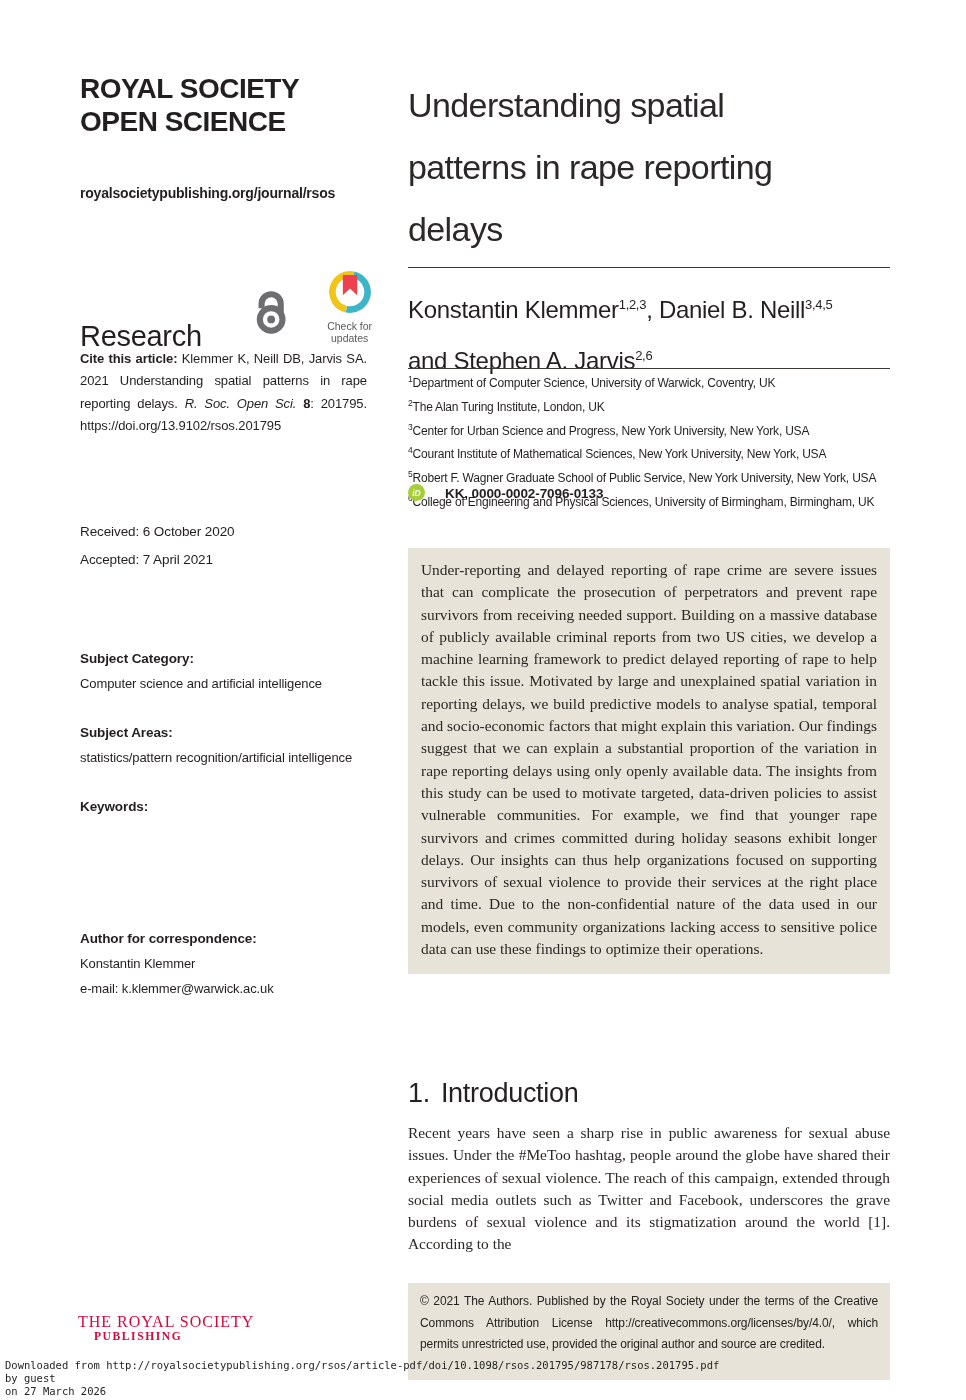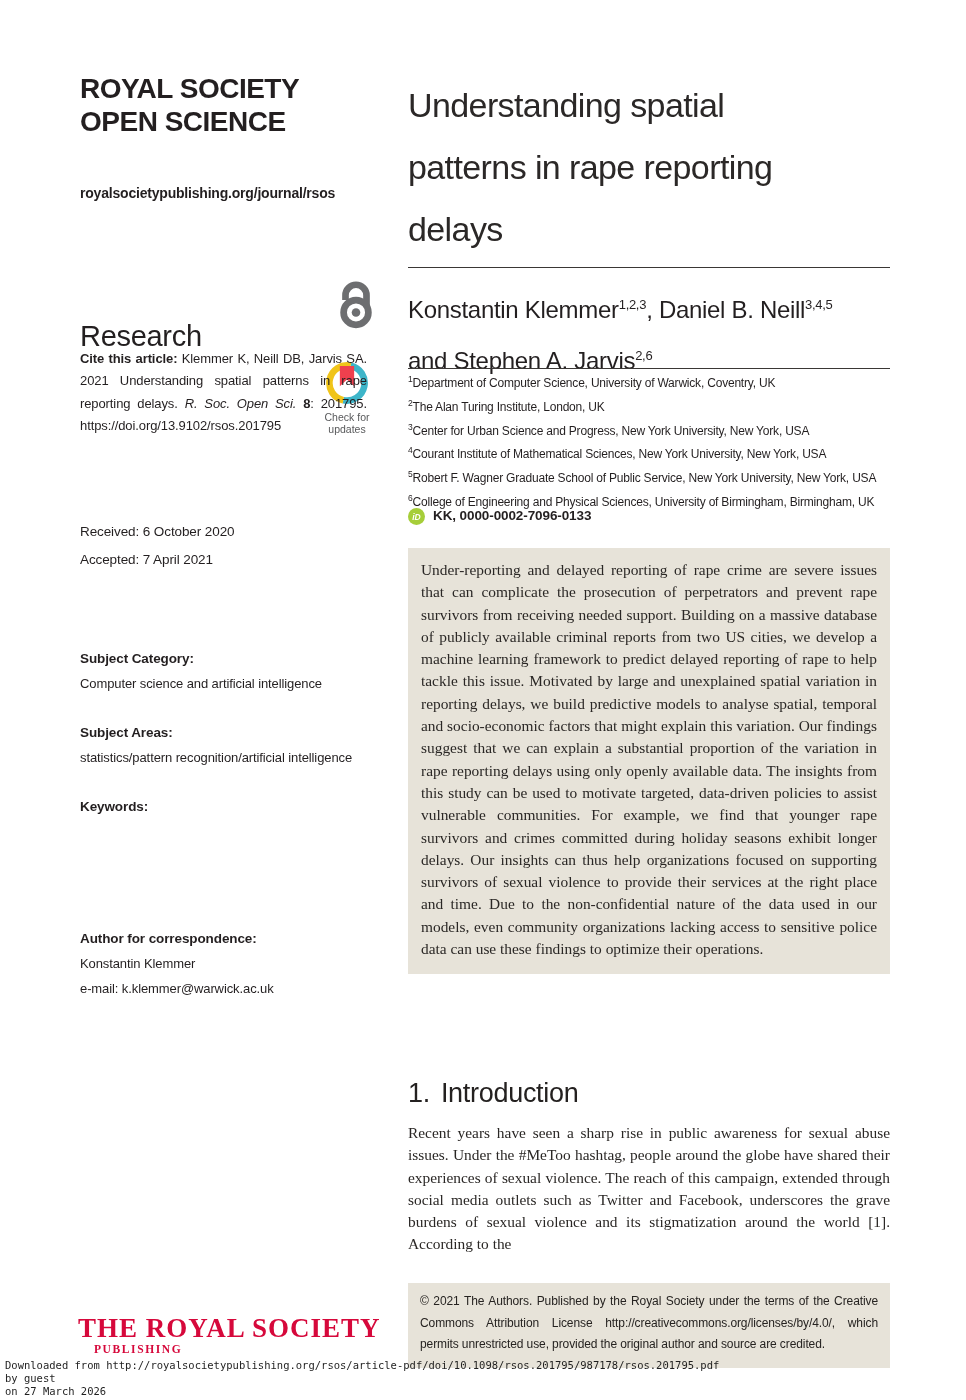--- a/index.html
+++ b/index.html
@@ -5,21 +5,21 @@
   * { margin:0; padding:0; box-sizing:border-box; }
   html,body { background:#ffffff; }
   body { width:966px; height:1400px; position:relative; font-family:"Liberation Sans",sans-serif; color:#231f20; }
   .page { position:relative; width:966px; height:1400px; overflow:hidden; background:#fff; }
 
   
   .abs { position:absolute; }
   .journal-name { left:80px; top:72px; font-size:28px; line-height:33px; font-weight:700; letter-spacing:-0.5px; color:#231f20; }
   .journal-site { left:80px; top:185px; font-size:14px; font-weight:700; letter-spacing:-0.2px; }
   .research-label { left:80px; top:296px; font-size:29px; font-weight:400; letter-spacing:-0.3px;margin-top:24px; }
-  .badge-row { left:252px; top:270px; width:125px; display:flex; gap:32px; align-items:flex-end;flex-direction:column; }
+  .badge-row { left:252px; top:270px; width:125px; display:flex; gap:32px; align-items:center; }
   .oa-icon { width:42px; height:56px; margin-top:3px; }
   .cfu { width:60px; text-align:center; }
   .cfu-label { font-size:10.5px; line-height:12px; color:#58595b; margin-top:2px; }
 
   .cite-block { left:80px; top:348px; width:287px; font-size:13px; line-height:22.4px; text-align:justify; letter-spacing:-0.1px; }
   .dates-block { left:80px; top:518px; width:287px; font-size:13.5px; line-height:27.5px; letter-spacing:-0.1px; }
   .meta-block { width:287px; font-size:13px; line-height:25px; letter-spacing:-0.1px; text-align:justify; }
   .meta-label { font-size:13.5px; font-weight:700; text-align:left; }
   .subject-category { left:80px; top:646px; }
   .subject-areas { left:80px; top:720px; }
@@ -29,33 +29,33 @@
   
   .right-col { position:absolute; left:408px; top:0; width:482px; }
   .article-title { position:absolute; top:74px; width:482px; font-size:34px; line-height:62px; font-weight:400; letter-spacing:-0.6px; color:#2b2827; }
   .rule { position:absolute; width:482px; height:1px; background:#3a3735; }
   .rule-1 { top:267px; }
   .rule-2 { top:368px; }
   .authors { position:absolute; top:282px; width:482px; font-size:24px; line-height:46px; font-weight:400; letter-spacing:-0.3px; }
   .authors sup { font-size:13px; }
   .affiliations { position:absolute; top:370px; width:482px; font-size:12px; line-height:19.8px; letter-spacing:-0.2px; }
   .affiliations sup { font-size:8.5px; }
-  .orcid-row { position:absolute; top:508px; display:flex; align-items:flex-start; gap:8px; font-size:13.5px; font-weight:700; letter-spacing:-0.1px; }
+  .orcid-row { position:absolute; top:484px; display:flex; align-items:flex-end; gap:20px; font-size:13.5px; font-weight:700; letter-spacing:-0.1px; }
   .orcid-badge { width:17px; height:17px; border-radius:50%; background:#a6ce39; color:#fff; font-size:8.5px; font-weight:700; display:flex; align-items:center; justify-content:center; font-style:italic; }
   .abstract-box { position:absolute; top:548px; width:482px; background:#e7e3d9; padding:11px 13px 14px 13px;
                   font-family:"Liberation Serif",serif; font-size:15.4px; line-height:22.3px; text-align:justify; color:#2a2725; }
   .section-heading { position:absolute; top:1078px; font-size:27px; font-weight:400; letter-spacing:-0.3px; color:#242120; }
   .section-heading .num { margin-right:11px; }
   .body-text { position:absolute; top:1122px; width:482px; font-family:"Liberation Serif",serif; font-size:15.4px; line-height:22.3px; text-align:justify; color:#2a2725; }
-  .copyright-box { position:absolute; top:1283px; width:482px; background:#e7e3d9; padding:8px 12px 12px 12px;
+  .copyright-box { position:absolute; top:1283px; width:482px; background:#e7e3d9; padding:8px 12px 24px 12px;
                    font-size:12px; line-height:21.5px; text-align:justify; letter-spacing:-0.1px; color:#262321; }
 
   
   .publisher { position:absolute; left:78px; top:1313px; color:#d6083b; font-family:"Liberation Serif",serif; }
-  .publisher-main { font-size:27px; font-weight:700; letter-spacing:1px; }
+  .publisher-main { font-size:16px; font-weight:400; letter-spacing:1px; }
   .publisher-sub { font-size:11.5px; font-weight:700; letter-spacing:1.6px; margin:-1px 0 0 16px; }
   .download-info { position:absolute; left:5px; top:1359px; font-family:"DejaVu Sans Mono",monospace; font-size:10.5px; line-height:13px; color:#1f1f1f; }
 
   a.link, .link { color:inherit; text-decoration:none; }
 </style>
 </head>
 <body>
 
 <div class="page">
 

